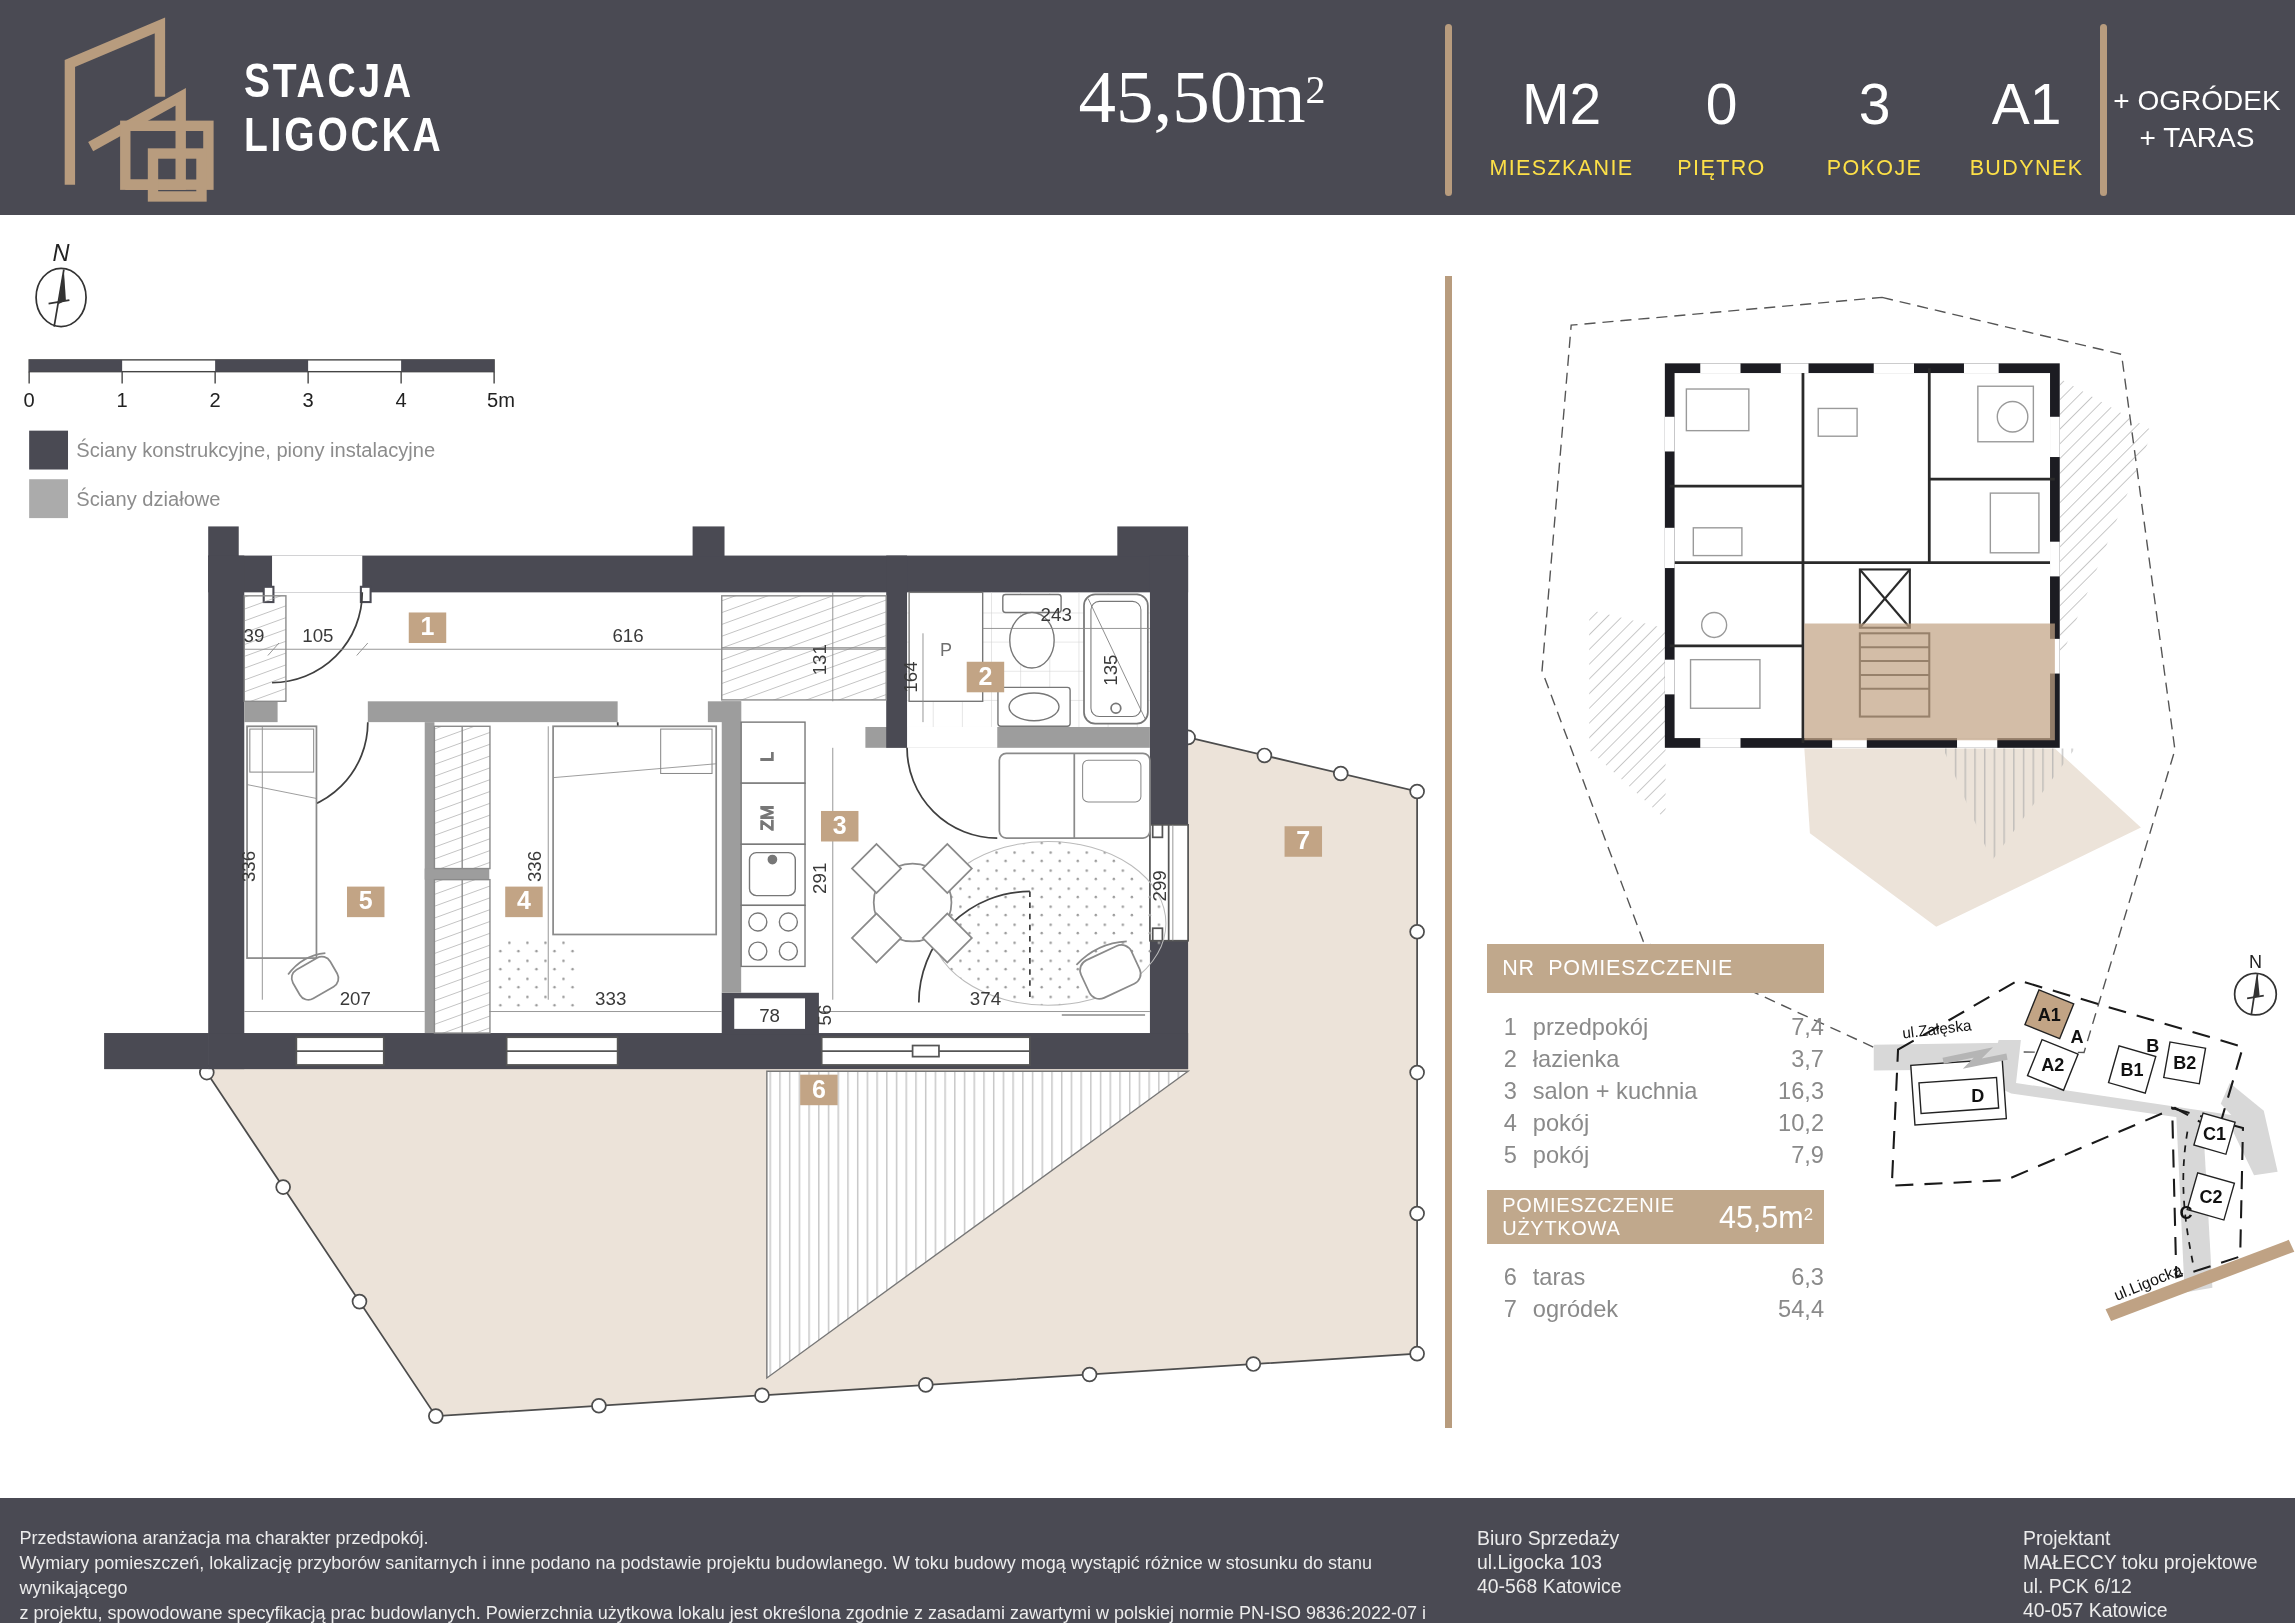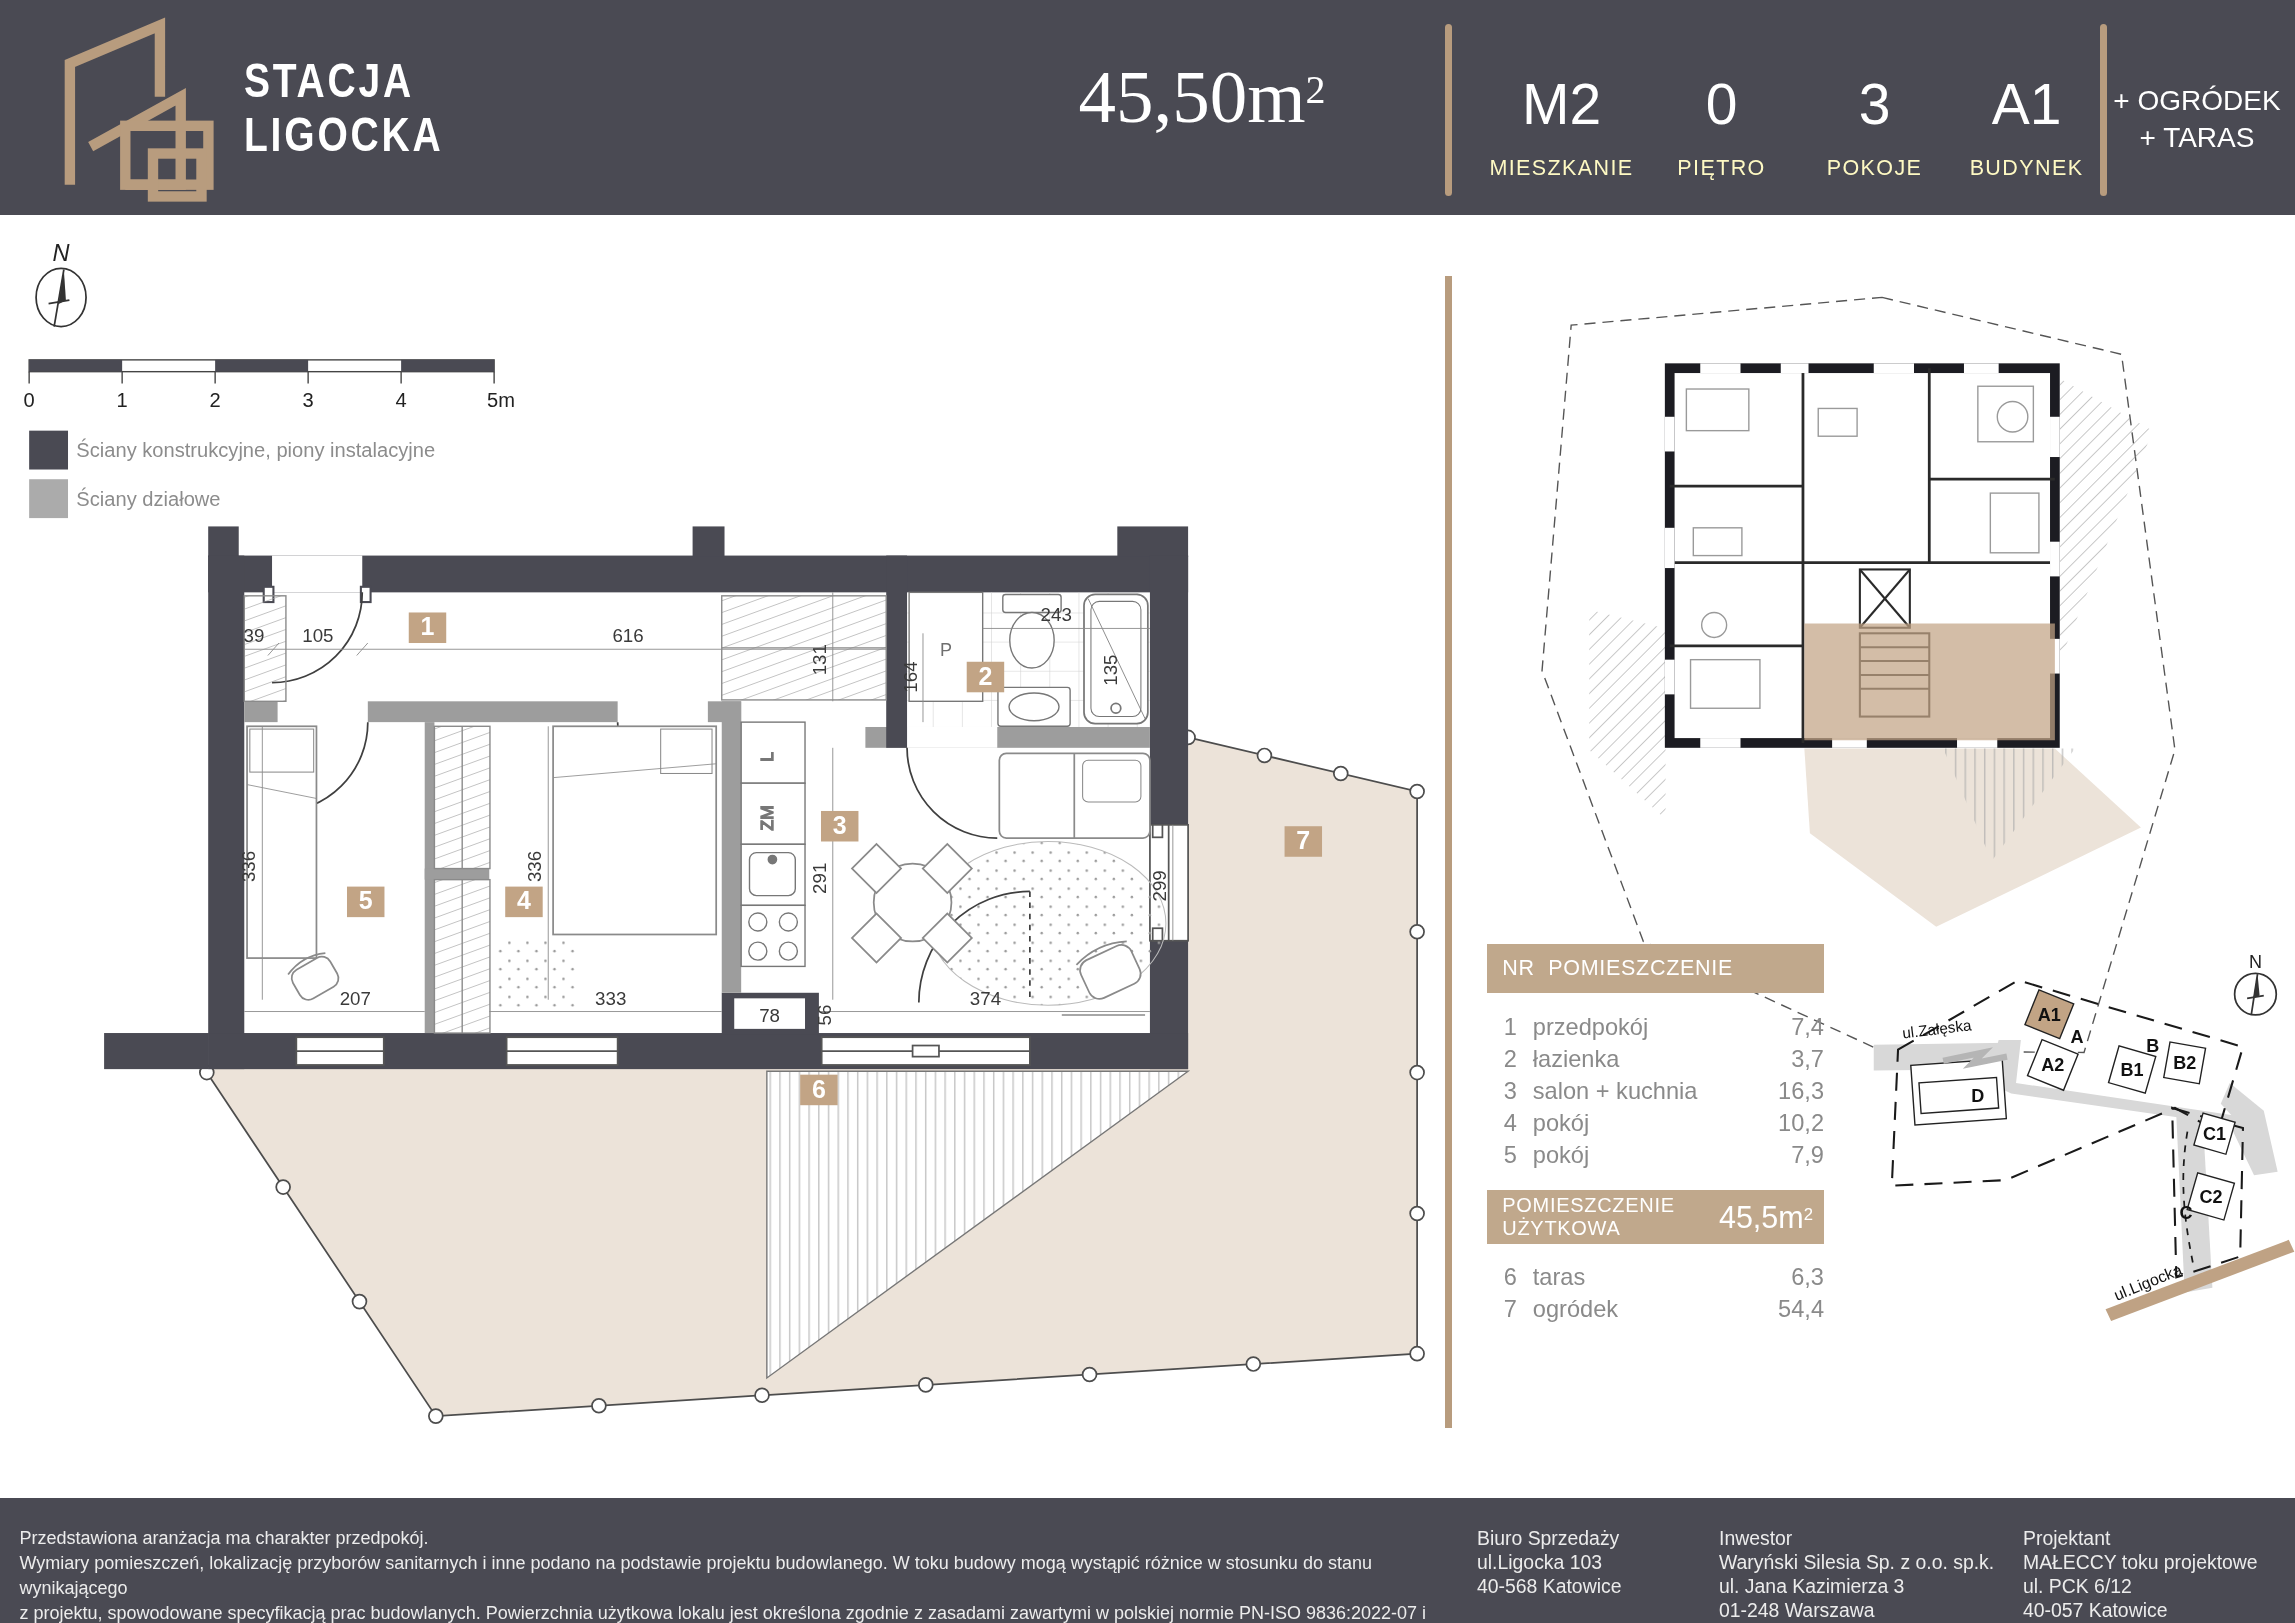--- a/index.html
+++ b/index.html
@@ -14,21 +14,21 @@
   
   .header{position:absolute;left:0;top:0;width:2295px;height:215px;background:var(--dark);z-index:2;}
   .brand{position:absolute;left:244px;top:53px;color:#fff;font-weight:700;
          font-size:39px;letter-spacing:2.8px;line-height:43px;transform:scaleY(1.25);transform-origin:top left;}
   .logo{position:absolute;left:49px;top:15.3px;}
   .area-label{position:absolute;left:1202px;top:54px;transform:translateX(-50%);
               color:#fff;font-size:75px;font-weight:400;white-space:nowrap;font-family:Liberation Serif, serif;}
   .area-label sup{font-size:40px;vertical-align:19.4px;}
   .stat{position:absolute;top:0;height:215px;text-align:center;color:#fff;}
   .stat .v{font-size:57px;font-weight:400;margin-top:71px;}
-  .stat .l{font-size:21.5px;letter-spacing:1.4px;margin-top:19.4px;color:#fef9c3;}
+  .stat .l{font-size:21.5px;letter-spacing:1.4px;margin-top:19.4px;color:#fde047;}
   .s0{left:1485px;width:153px;} .s1{left:1652px;width:139px;}
   .s2{left:1805px;width:139px;} .s3{left:1957px;width:139px;}
   .vdiv{position:absolute;top:23.6px;width:7px;height:172px;background:var(--accent);border-radius:3.5px;}
   .d1{left:1445px;} .d2{left:2100px;}
   .extras{position:absolute;left:2197px;top:82px;transform:translateX(-50%);color:#fff;
           font-size:28px;line-height:37px;text-align:center;white-space:nowrap;}
   .tall-div{position:absolute;left:1445px;top:276px;width:7px;height:1152px;background:var(--accent);z-index:2;}
 
   
   .rtable{position:absolute;left:1487px;top:944px;width:337px;z-index:2;}
@@ -563,26 +563,20 @@
     <div>Przedstawiona aranżacja ma charakter przedpokój.</div>
     <div>Wymiary pomieszczeń, lokalizację przyborów sanitarnych i inne podano na podstawie projektu budowlanego. W toku budowy mogą wystąpić różnice w stosunku do stanu wynikającego</div>
     <div>z projektu, spowodowane specyfikacją prac budowlanych. Powierzchnia użytkowa lokalu jest określona zgodnie z zasadami zawartymi w polskiej normie PN-ISO 9836:2022-07 i jest</div>
 
   </div>
   <div class="fcol f1">
     <div>Biuro Sprzedaży</div>
     <div>ul.Ligocka 103</div>
     <div>40-568 Katowice</div>
   </div>
-  <div class="fcol f2">
-    <div>Inwestor</div>
-    <div>Waryński Silesia Sp. z o.o. sp.k.</div>
-    <div>ul. Jana Kazimierza 3</div>
-    <div>01-248 Warszawa</div>
-  </div>
   <div class="fcol f3">
     <div>Projektant</div>
     <div>MAŁECCY toku projektowe</div>
     <div>ul. PCK 6/12</div>
     <div>40-057 Katowice</div>
   </div>
 </div>
 
 </div>
 

